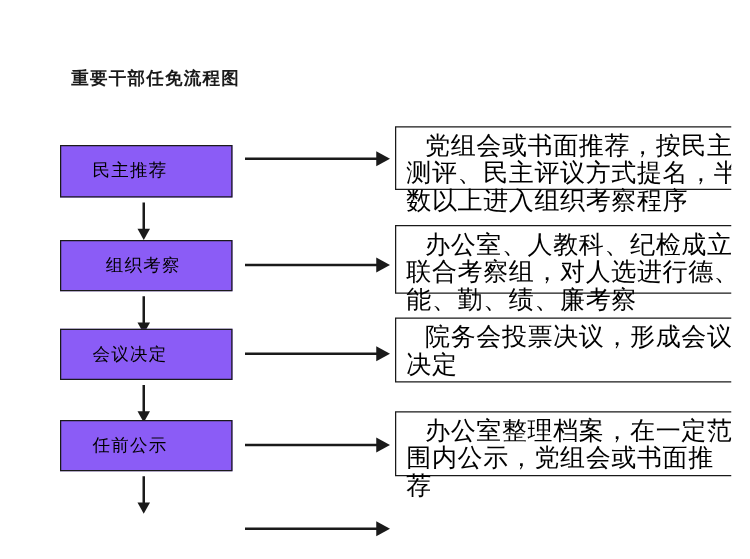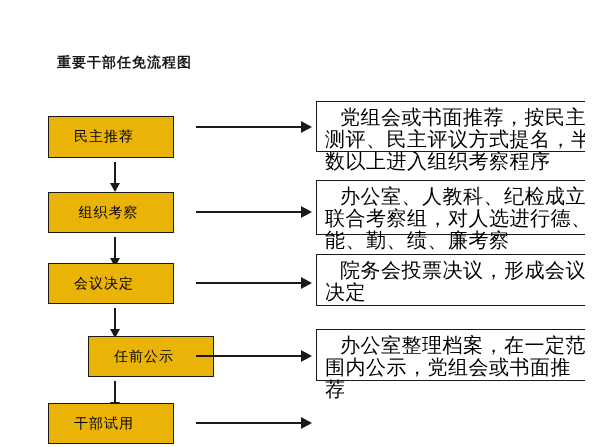--- a/index.html
+++ b/index.html
@@ -20,23 +20,23 @@
     left: 12px;
     top: 9px;
     font-size: 14px;
     font-weight: bold;
     letter-spacing: 1px;
     color: #1a1a1a;
   }
   .lbox {
     position: absolute;
     left: 18px;
-    width: 126px;
+    width: 138px;
     border: 1.5px solid #1a1a1a;
-    background: #eab308;
+    background: #8b5cf6;
     display: flex;
     align-items: center;
     padding-left: 10px;
     font-size: 14px;
     letter-spacing: 1px;
   }
   .rbox {
     position: absolute;
     left: 286px;
     width: 284px;
@@ -128,27 +128,24 @@
 
   <div class="lbox" style="top:233px;height:41px;">
     <span>会议决定</span>
   </div>
   <div class="h-arrow" style="top:247px;"></div>
   <div class="rbox" style="top:224px;height:52px;">
     <span>院务会投票决议，形成会议决定</span>
   </div>
   <div class="v-arrow" style="top:278px;height:27px;"></div>
 
-  <div class="lbox" style="top:306px;height:41px;margin-left:40px;">
+  <div class="lbox" style="top:306px;height:41px;">
     <span>任前公示</span>
   </div>
   <div class="h-arrow" style="top:320px;"></div>
   <div class="rbox" style="top:299px;height:52px;">
     <span>办公室整理档案，在一定范围内公示，党组会或书面推荐</span>
   </div>
   <div class="v-arrow" style="top:351px;height:21px;"></div>
 
-  <div class="lbox" style="top:373px;height:41px;">
-    <span>干部试用</span>
-  </div>
   <div class="h-arrow" style="top:387px;"></div>
 
 </div>
 
 </body></html>

